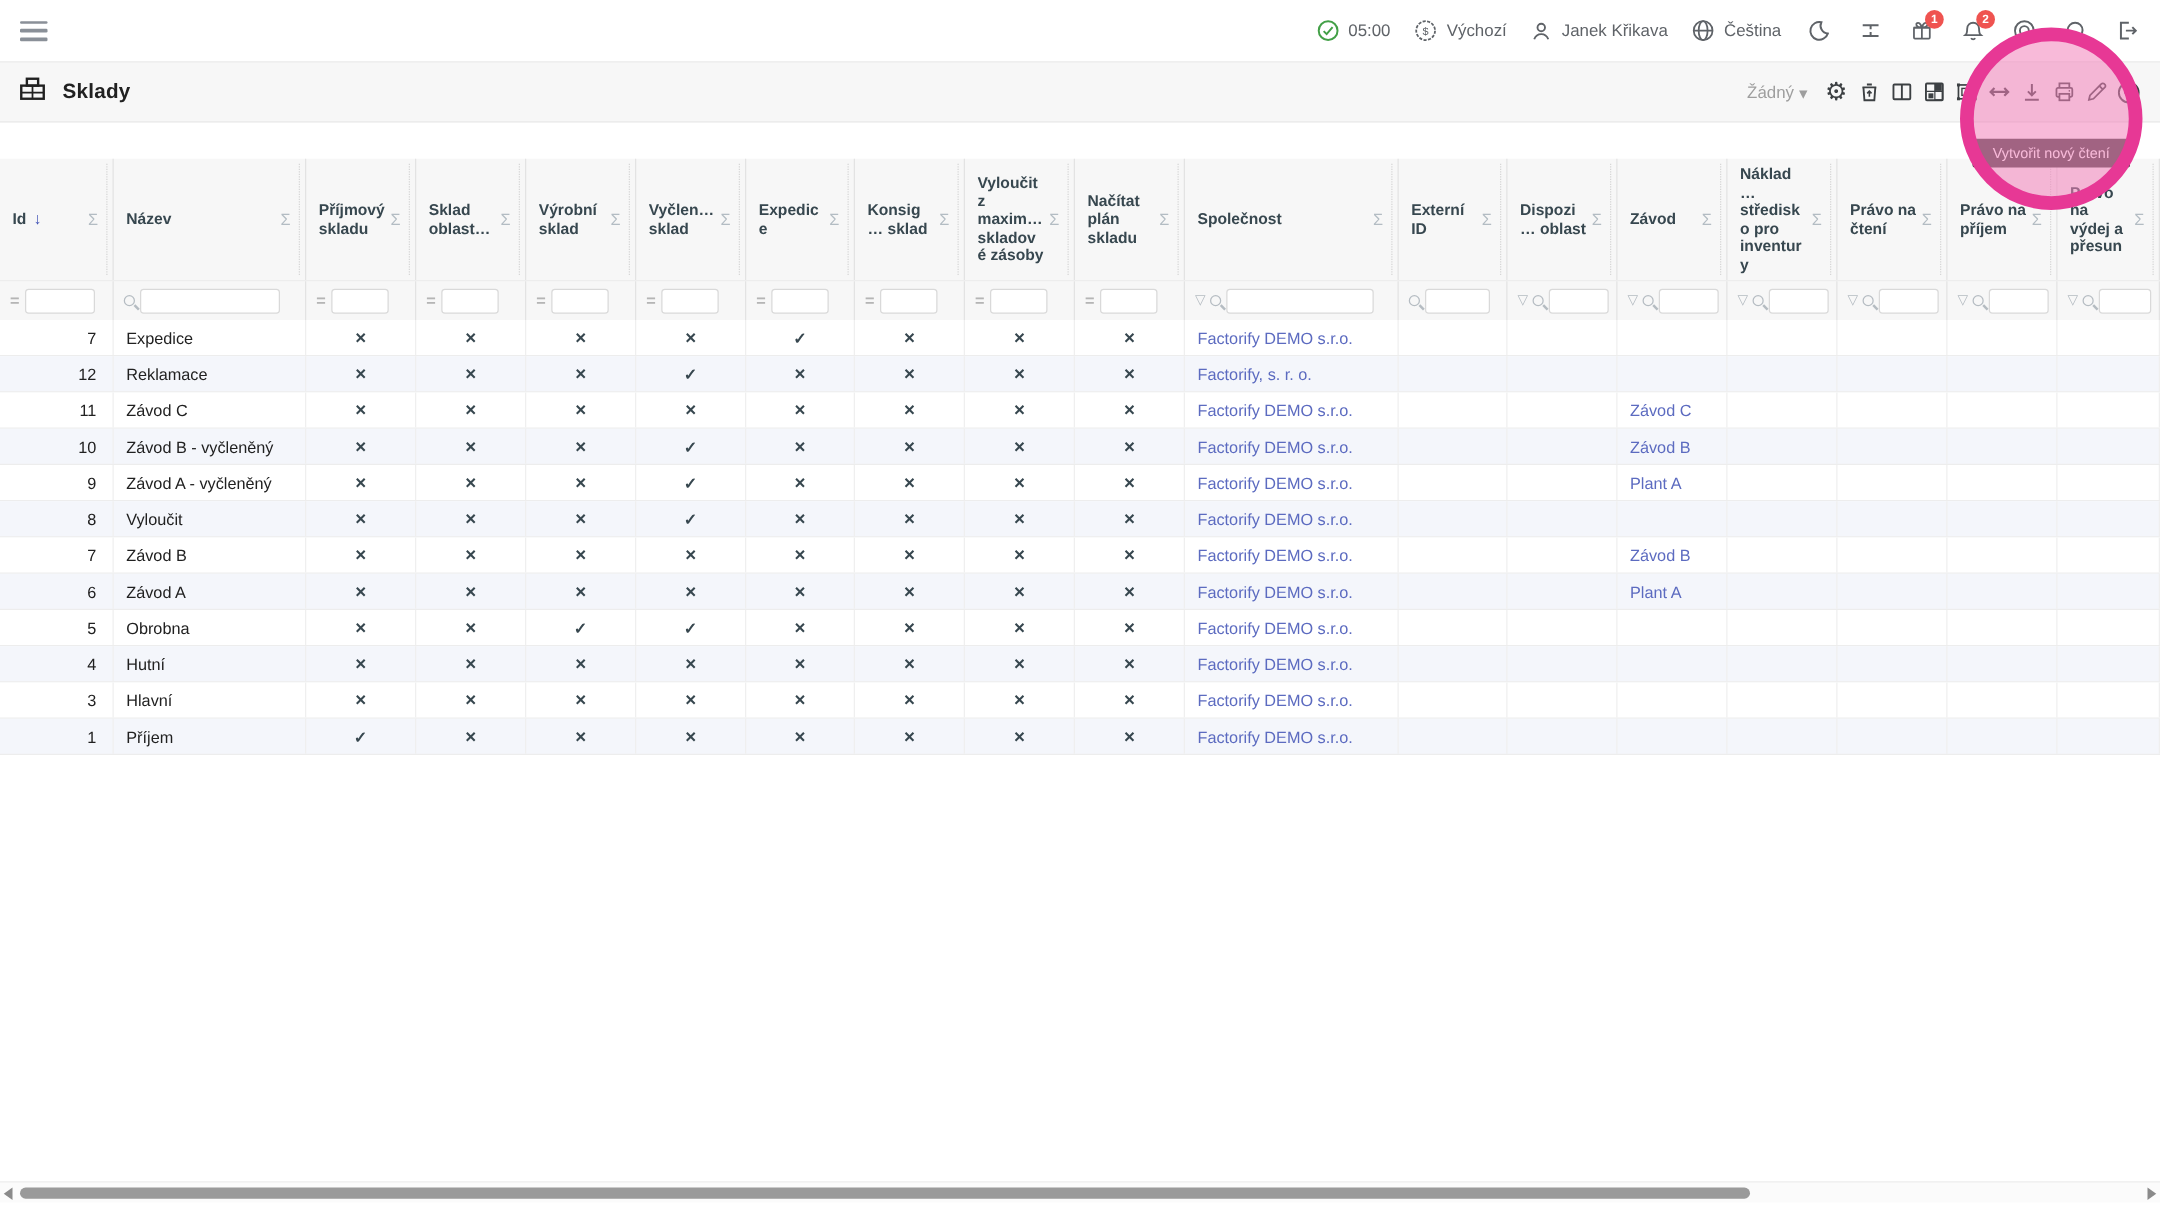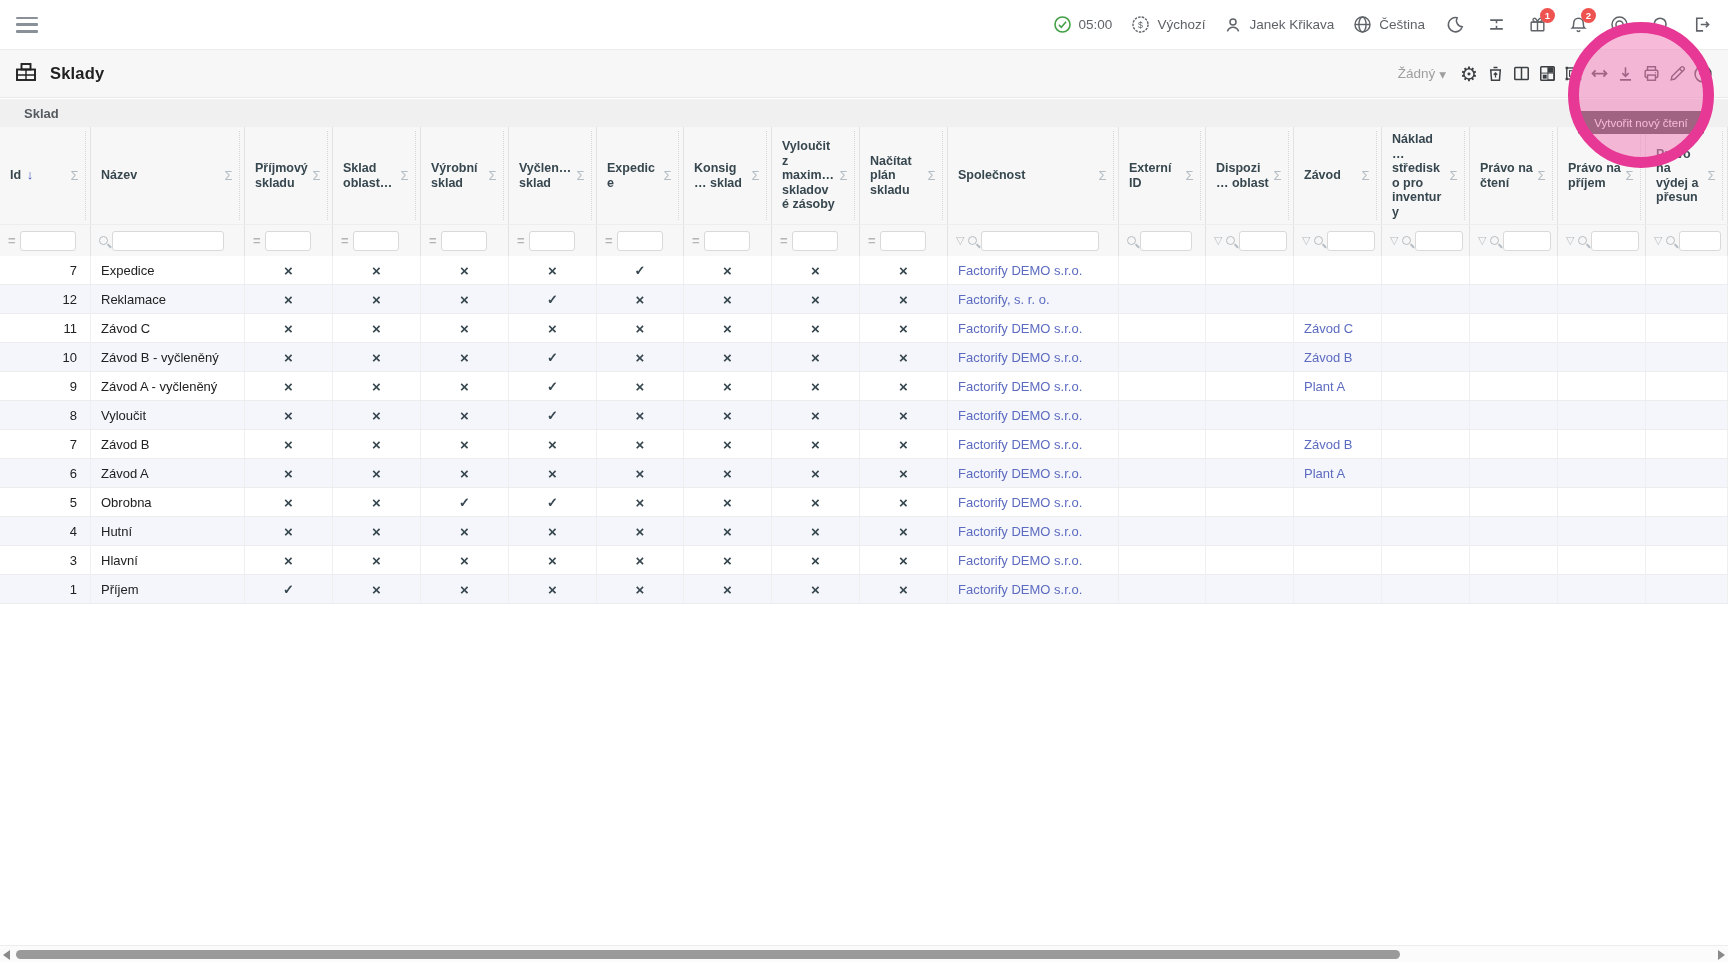--- a/index.html
+++ b/index.html
@@ -236,23 +236,20 @@
       </div>
       <div class="tl-btn">
         <svg width="20" height="20" viewBox="0 0 24 24" fill="none" stroke="#3c4043" stroke-width="1.8">
             <circle cx="12" cy="12" r="9.5"></circle>
             <path d="M12 7.5v9M7.5 12h9"></path>
           </svg>
       </div>
     </div>
   </div>
 
-  <div class="tabstrip">
-    <div class="tab">Sklad</div>
-  </div>
 
   <div id="grid">
       <div class="hrow">
         <div class="hcell" style="width: 91px;">
           <span class="hlabel">Id<span class="sortarrow"> ↓</span></span>
           <span class="sigma">Σ</span>
           <div class="hgrip"></div>
         </div>
         <div class="hcell" style="width: 154px;">
           <span class="hlabel">Název</span>

